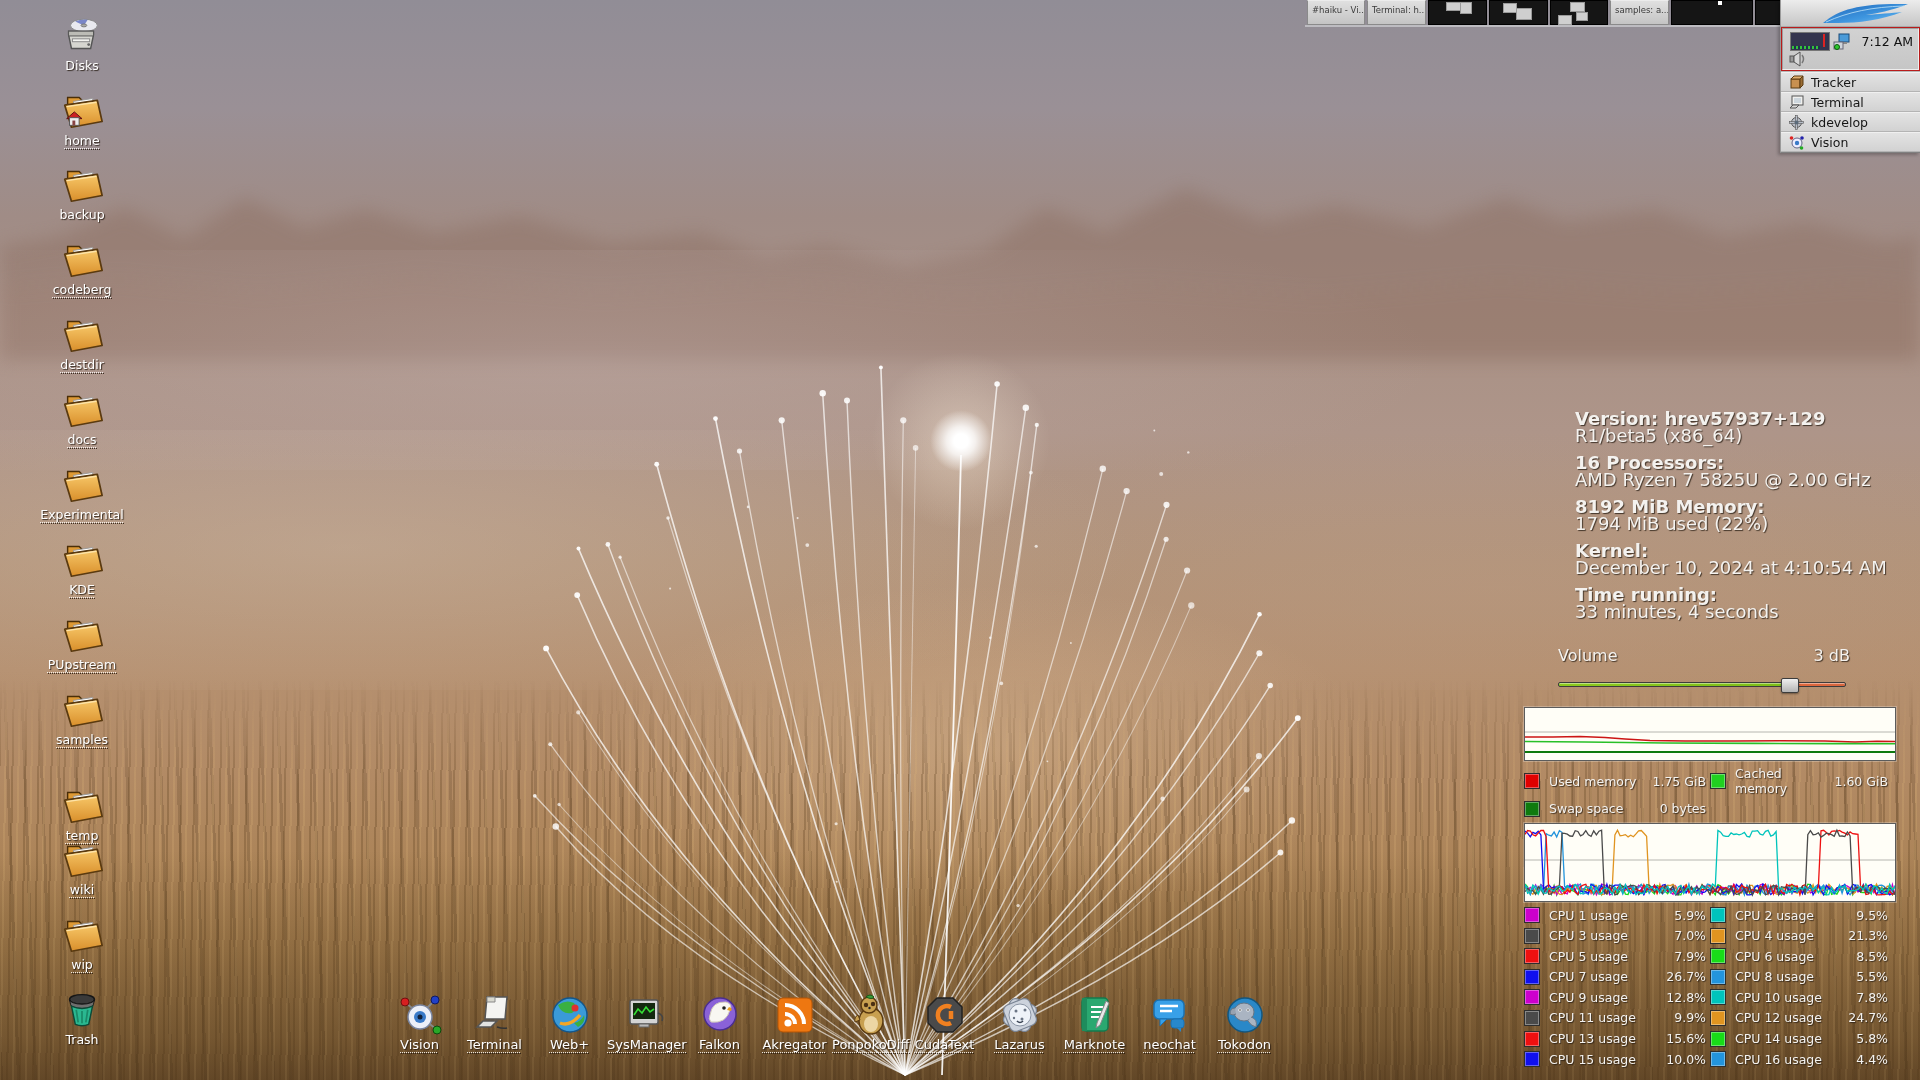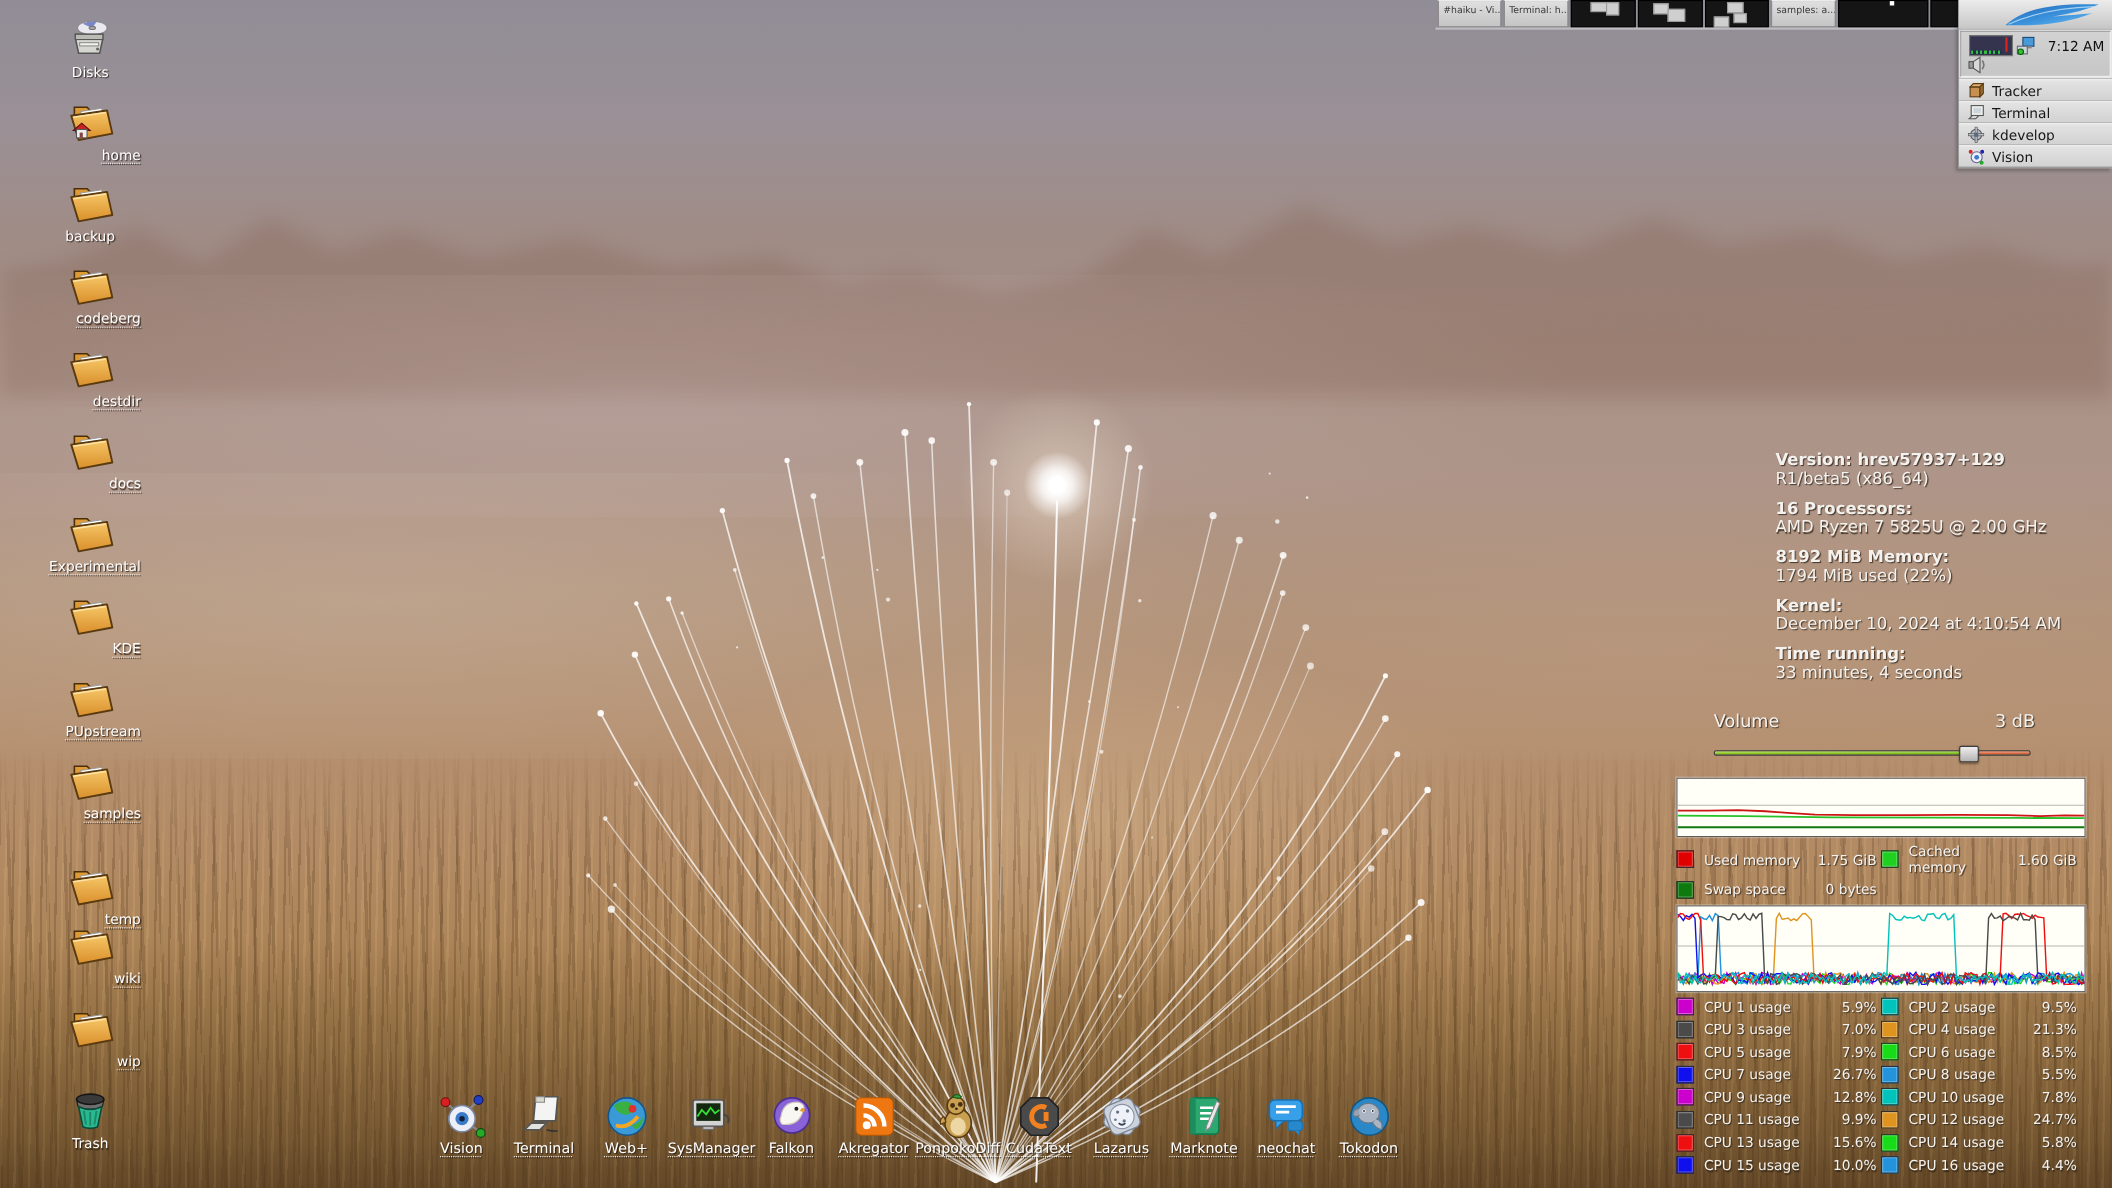--- a/index.html
+++ b/index.html
@@ -30,41 +30,41 @@
     background:radial-gradient(circle,rgba(255,242,222,.30) 0 20%,transparent 70%);}
   .wp-star{position:absolute;left:929px;top:409px;width:64px;height:64px;
     background:radial-gradient(circle,#fff 0 16%,rgba(255,255,255,.8) 32%,transparent 68%);}
   .wp-plant{position:absolute;left:0;top:0;}
   
   .dicon{position:absolute;left:0;width:92px;text-align:center;cursor:default;padding-left:36px;}
   .dicon-img{width:46px;height:44px;margin:0 auto;}
   .dicon-label{margin-top:1px;font-size:12.5px;color:#fff;
     text-shadow:1px 1px 1px rgba(35,25,15,.85);}
   .symlink .dicon-label{text-decoration:underline dotted rgba(255,255,255,.85);
-    text-underline-offset:3px;text-decoration-thickness:1px;text-align:right;}
+    text-underline-offset:3px;text-decoration-thickness:1px;}
   
   .dock{position:absolute;left:382px;top:993px;display:flex;}
   .dock-item{width:75px;text-align:center;}
   .dock-img{width:44px;height:44px;margin:0 auto;}
   .dock-label{margin-top:0;font-size:13px;color:#fff;
     text-shadow:1px 1px 1px rgba(35,25,15,.85);
     text-decoration:underline dotted rgba(255,255,255,.85);
     text-underline-offset:3px;text-decoration-thickness:1px;}
   
   .strip{position:absolute;left:1307px;top:0;display:flex;gap:2px;height:25px;}
   .tile{height:25px;box-sizing:border-box;position:relative;}
   .tile-tab{background:linear-gradient(#e0e0e0,#c4c4c4);border:1px solid #8a8a8a;
     border-top-color:#ececec;color:#3a3a3a;font-size:8.5px;line-height:17px;
     padding:1px 0 0 4px;white-space:nowrap;overflow:hidden;}
   .tile-dark{background:#151515;border:1px solid #000;}
   .mini-win{position:absolute;background:#cfcfcf;border:1px solid #9a9a9a;}
   .strip-underline{position:absolute;left:1305px;top:25px;width:485px;height:2px;
     background:#bdbcc1;}
   
-  .deskbar{position:absolute;right:0;top:0;width:139px;background:#e5e5e5;
+  .deskbar{position:absolute;right:0;top:0;width:139px;background:#b91c1c;
     border-left:1px solid #9a9a9a;border-bottom:1px solid #808080;
     box-shadow:-2px 2px 3px rgba(0,0,0,.25);}
   .db-leaf{height:26px;background:linear-gradient(#ececec,#c6c6c6);
     border-bottom:1px solid #a8a8a8;position:relative;}
   .db-leaf svg{position:absolute;right:8px;top:2px;}
   .db-tray{margin:1px;height:40px;position:relative;
     background:linear-gradient(#d2d2d2,#c6c6c6);
     border:1px solid;border-color:#9e9e9e #eee #eee #9e9e9e;}
   .db-clock{position:absolute;right:5px;top:5px;font-size:12.5px;color:#101010;}
   .db-items{border-top:1px solid #b8b8b8;}
@@ -72,21 +72,21 @@
     background:linear-gradient(#e3e3e3,#d2d2d2);
     border-top:1px solid #f0f0f0;border-bottom:1px solid #b4b4b4;}
   .db-item-label{font-size:12.5px;color:#161616;}
   .pc-monitor{position:absolute;left:7px;top:3px;width:38px;height:17px;
     background:#34344e;border:1px solid #777;}
   .pc-bars{position:absolute;left:1px;bottom:1px;width:28px;height:3px;
     background:repeating-linear-gradient(90deg,#34c23a 0 2px,#203050 2px 4px);}
   .pc-redline{position:absolute;right:4px;top:1px;width:2px;height:13px;background:#d22;}
   
   .shadowtext{color:#f4f2ef;text-shadow:1px 1px 1px rgba(40,30,20,.8);}
-  .sysinfo{position:absolute;left:1614px;top:410px;font-size:15px;line-height:17px;}
+  .sysinfo{position:absolute;left:1575px;top:410px;font-size:18px;line-height:17px;}
   .si-group{margin-bottom:10px;}
   .si-title{font-weight:bold;}
   .volume{position:absolute;left:1558px;top:646px;width:292px;font-size:16px;}
   .vol-head{display:flex;justify-content:space-between;}
   .vol-slider{position:relative;margin-top:14px;height:12px;--pct:79%;}
   .vol-track{position:absolute;left:0;right:4px;top:3px;height:5px;box-sizing:border-box;
     border:1px solid #3c3c3c;border-radius:2px;
     background:linear-gradient(90deg,#8cc91e 0,#7dbd18 var(--pct),#e2683c var(--pct),#d6663e 100%);
     box-shadow:inset 0 1px 0 rgba(255,255,255,.45);}
   .vol-thumb{position:absolute;left:var(--pct);top:-1px;width:16px;height:13px;

